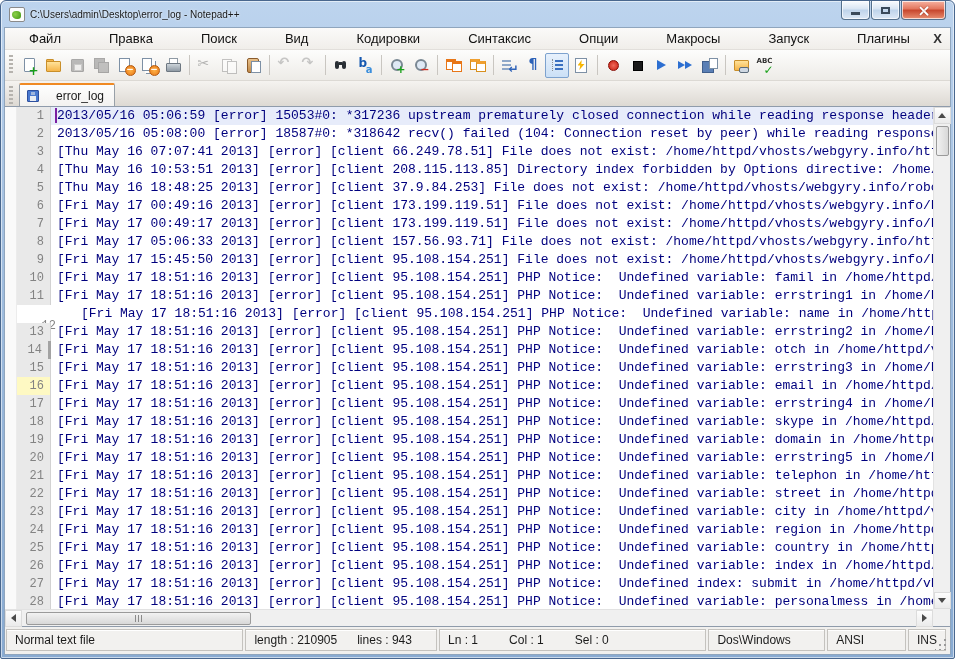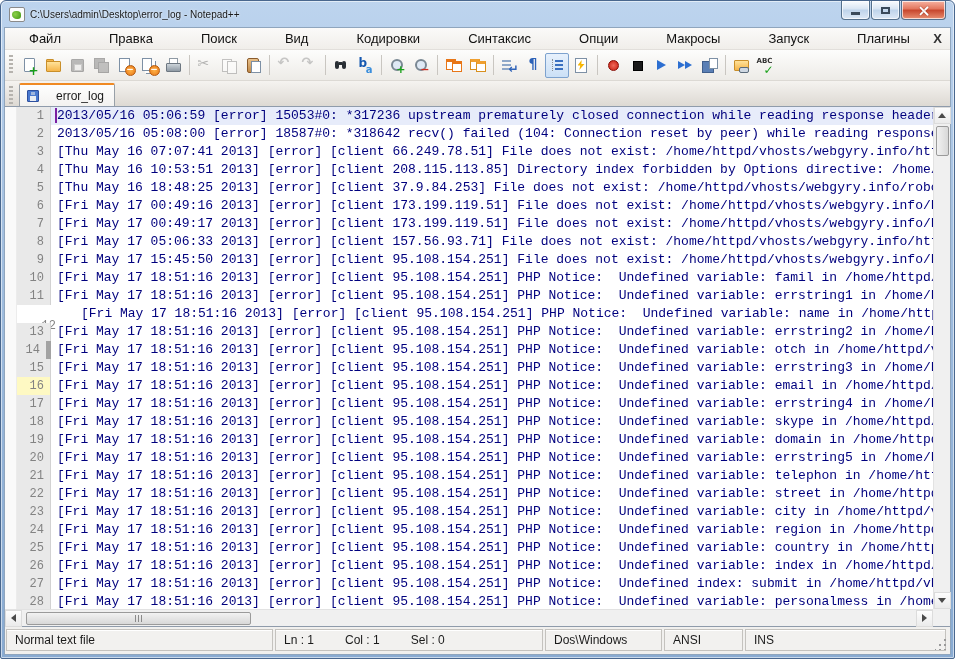--- a/index.html
+++ b/index.html
@@ -121,21 +121,21 @@
   .hspacer{flex:1;}
   .corner{width:17px;height:17px;background:#f0f0f0;}
   .tri-up{width:0;height:0;border-left:4px solid transparent;border-right:4px solid transparent;border-bottom:5px solid #4a4a4a;}
   .tri-down{width:0;height:0;border-left:4px solid transparent;border-right:4px solid transparent;border-top:5px solid #4a4a4a;}
   .tri-left{width:0;height:0;border-top:4px solid transparent;border-bottom:4px solid transparent;border-right:5px solid #4a4a4a;}
   .tri-right{width:0;height:0;border-top:4px solid transparent;border-bottom:4px solid transparent;border-left:5px solid #4a4a4a;}
   
   .statusbar{height:27px;display:flex;align-items:stretch;background:#f1f0ee;padding:2px 2px 3px 1px;font-size:12px;color:#1a1a1a;position:relative;}
   .scell{border:1px solid #c4c2be;box-shadow:inset 0 1px 0 #fff;display:flex;align-items:center;padding:0 8px;margin-right:2px;background:#f2f1ef;white-space:pre;}
   .scell:last-child{margin-right:0;}
-  .c1{width:267px;} .c2{width:192px;gap:20px;} .c3{width:268px;gap:31px;} .c4{width:117px;} .c5{width:79px;} .c6{flex:1;}
+  .c1{width:238px;} .c2{width:192px;gap:20px;} .c3{width:268px;gap:31px;} .c4{width:117px;} .c5{width:79px;} .c6{flex:1;}
   .rgrip{position:absolute;right:3px;bottom:4px;width:12px;height:12px;
     background:radial-gradient(circle at 10px 2px,#9a9a9a 1.2px,rgba(0,0,0,0) 1.5px),radial-gradient(circle at 10px 7px,#9a9a9a 1.2px,rgba(0,0,0,0) 1.5px),radial-gradient(circle at 5px 7px,#9a9a9a 1.2px,rgba(0,0,0,0) 1.5px),radial-gradient(circle at 10px 12px,#9a9a9a 1.2px,rgba(0,0,0,0) 1.5px),radial-gradient(circle at 5px 12px,#9a9a9a 1.2px,rgba(0,0,0,0) 1.5px),radial-gradient(circle at 0px 12px,#9a9a9a 1.2px,rgba(0,0,0,0) 1.5px);}
 </style>
 </head>
 <body>
 
 <div class="window">
 
   <div class="titlebar">
     <div class="app-ico"></div>
@@ -412,21 +412,21 @@
                 <span class="ln" style="background:#e9e9e9;border-right:1px solid #d2d2d2;margin:12px;">12</span>
                 <span class="tx">[Fri May 17 18:51:16 2013] [error] [client 95.108.154.251] PHP Notice:  Undefined variable: name in /home/httpd/vhosts</span>
               </div>
 
               <div class="line">
                 <span class="ln" style="background:#e9e9e9;border-right:1px solid #d2d2d2;margin:0;">13</span>
                 <span class="tx">[Fri May 17 18:51:16 2013] [error] [client 95.108.154.251] PHP Notice:  Undefined variable: errstring2 in /home/httpd/</span>
               </div>
 
               <div class="line">
-                <span class="ln" style="background:#e9e9e9;border-right:5px solid #a3a3a3;margin:0;">14</span>
+                <span class="ln" style="background:#e9e9e9;border-right:3px solid #a3a3a3;margin:0;">14</span>
                 <span class="tx">[Fri May 17 18:51:16 2013] [error] [client 95.108.154.251] PHP Notice:  Undefined variable: otch in /home/httpd/vhosts</span>
               </div>
 
               <div class="line">
                 <span class="ln" style="background:#e9e9e9;border-right:1px solid #d2d2d2;margin:0;">15</span>
                 <span class="tx">[Fri May 17 18:51:16 2013] [error] [client 95.108.154.251] PHP Notice:  Undefined variable: errstring3 in /home/httpd/</span>
               </div>
 
               <div class="line">
                 <span class="ln" style="background:#fef9c3;border-right:1px solid #d2d2d2;margin:0;">16</span>
@@ -517,20 +517,24 @@
           <div class="sb-btn">
               <div class="tri-right"></div>
             </div>
         </div>
         <div class="corner"></div>
       </div>
     </div>
 
     <div class="statusbar">
       <div class="scell c1">Normal text file</div>
+      <div class="scell c2">
+        <span>length : 210905</span>
+        <span>lines : 943</span>
+      </div>
       <div class="scell c3">
         <span>Ln : 1</span>
         <span>Col : 1</span>
         <span>Sel : 0</span>
       </div>
       <div class="scell c4">Dos\Windows</div>
       <div class="scell c5">ANSI</div>
       <div class="scell c6">INS</div>
       <div class="rgrip"></div>
     </div>

